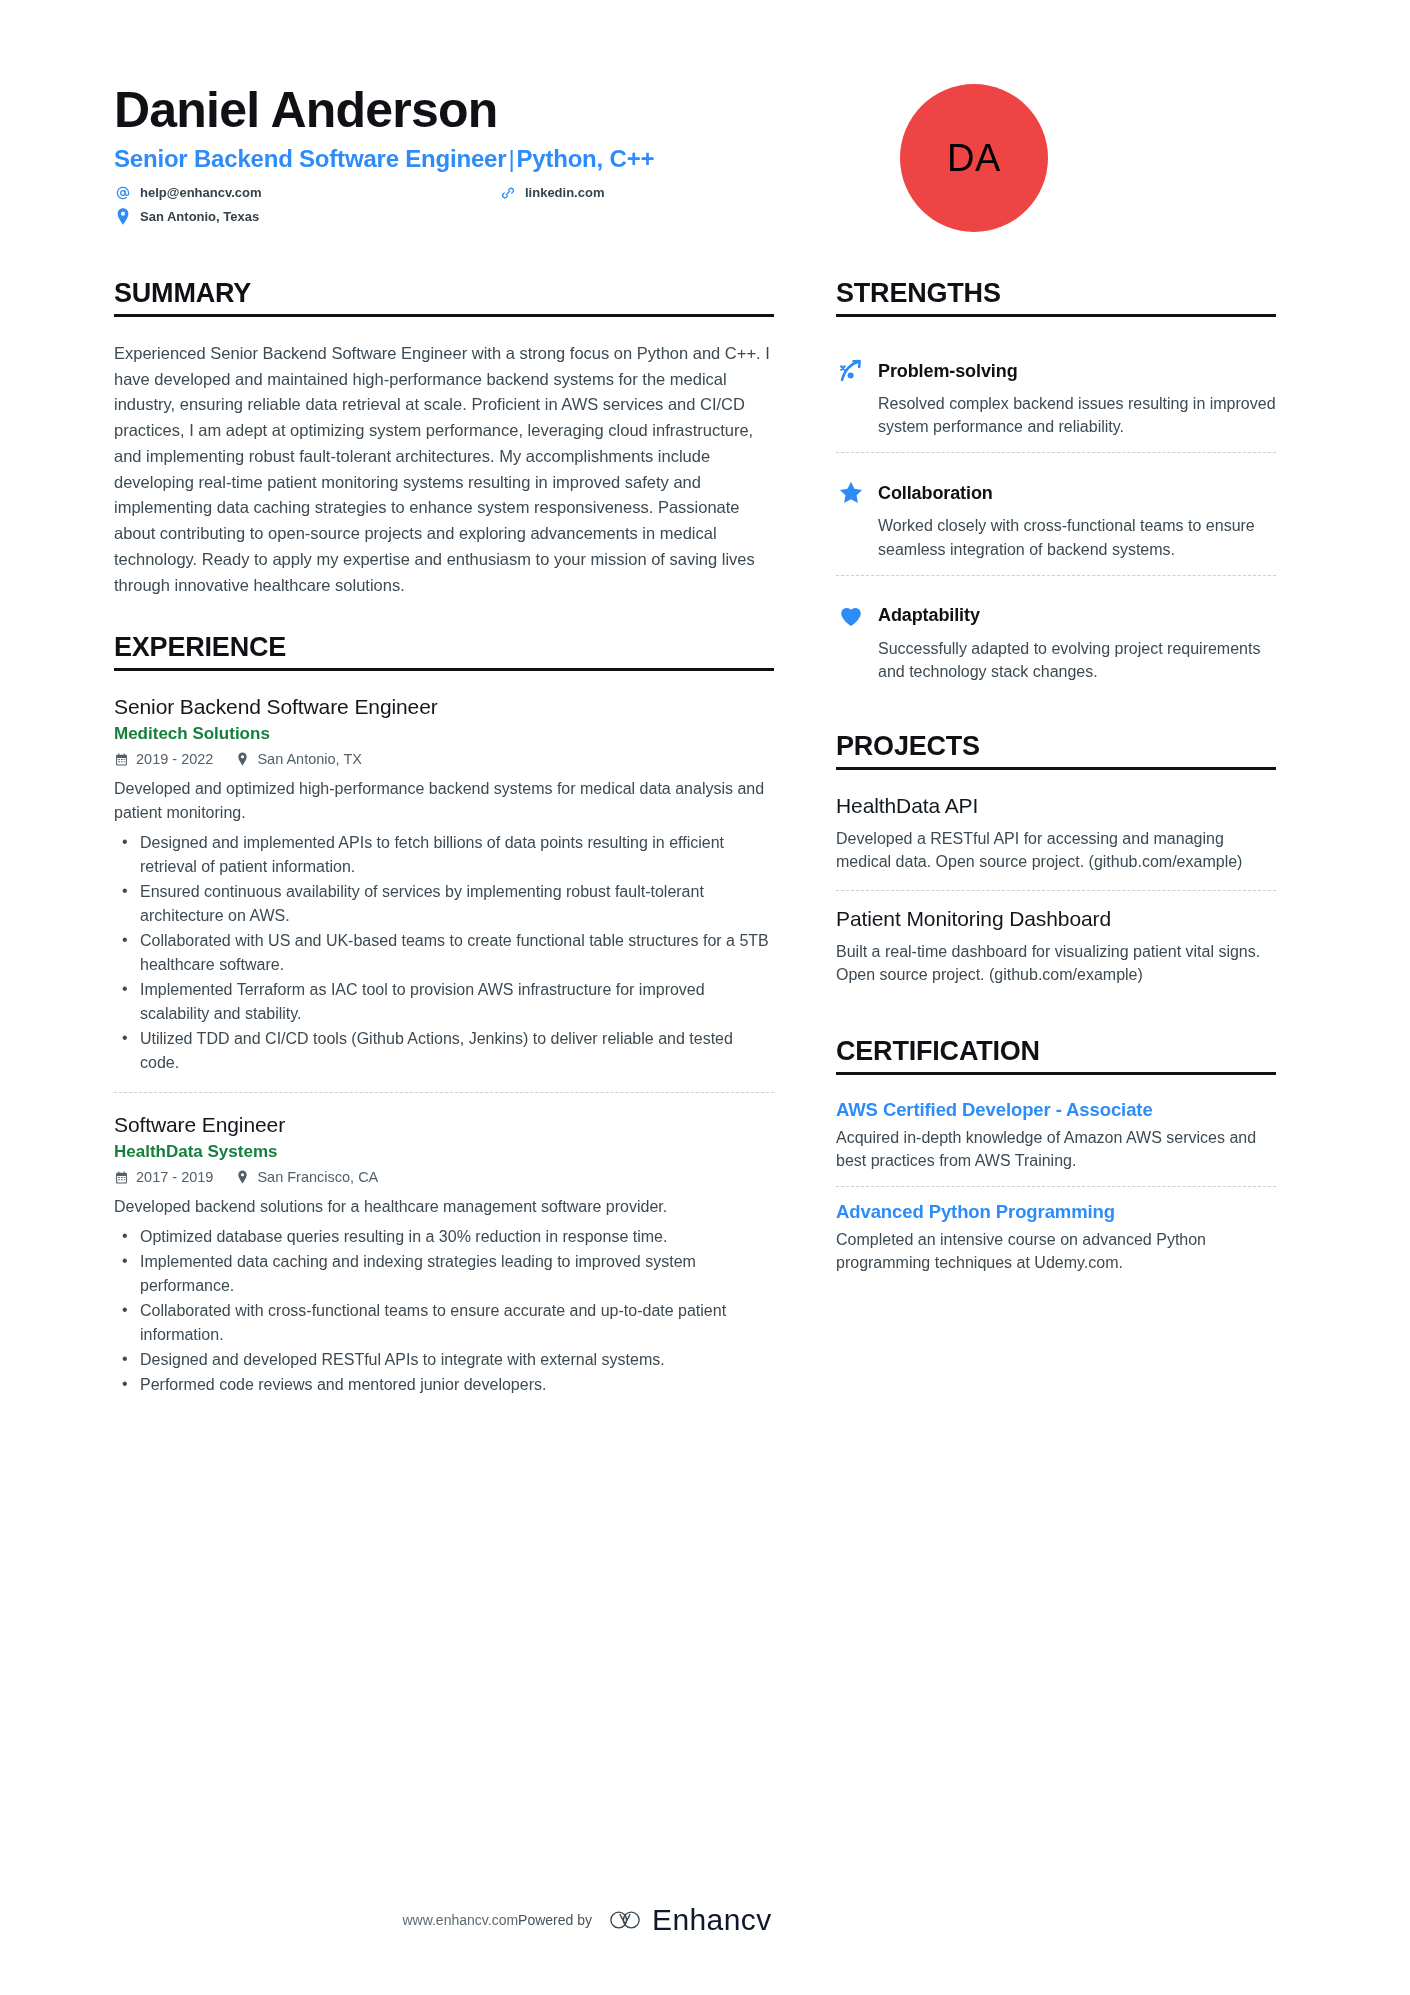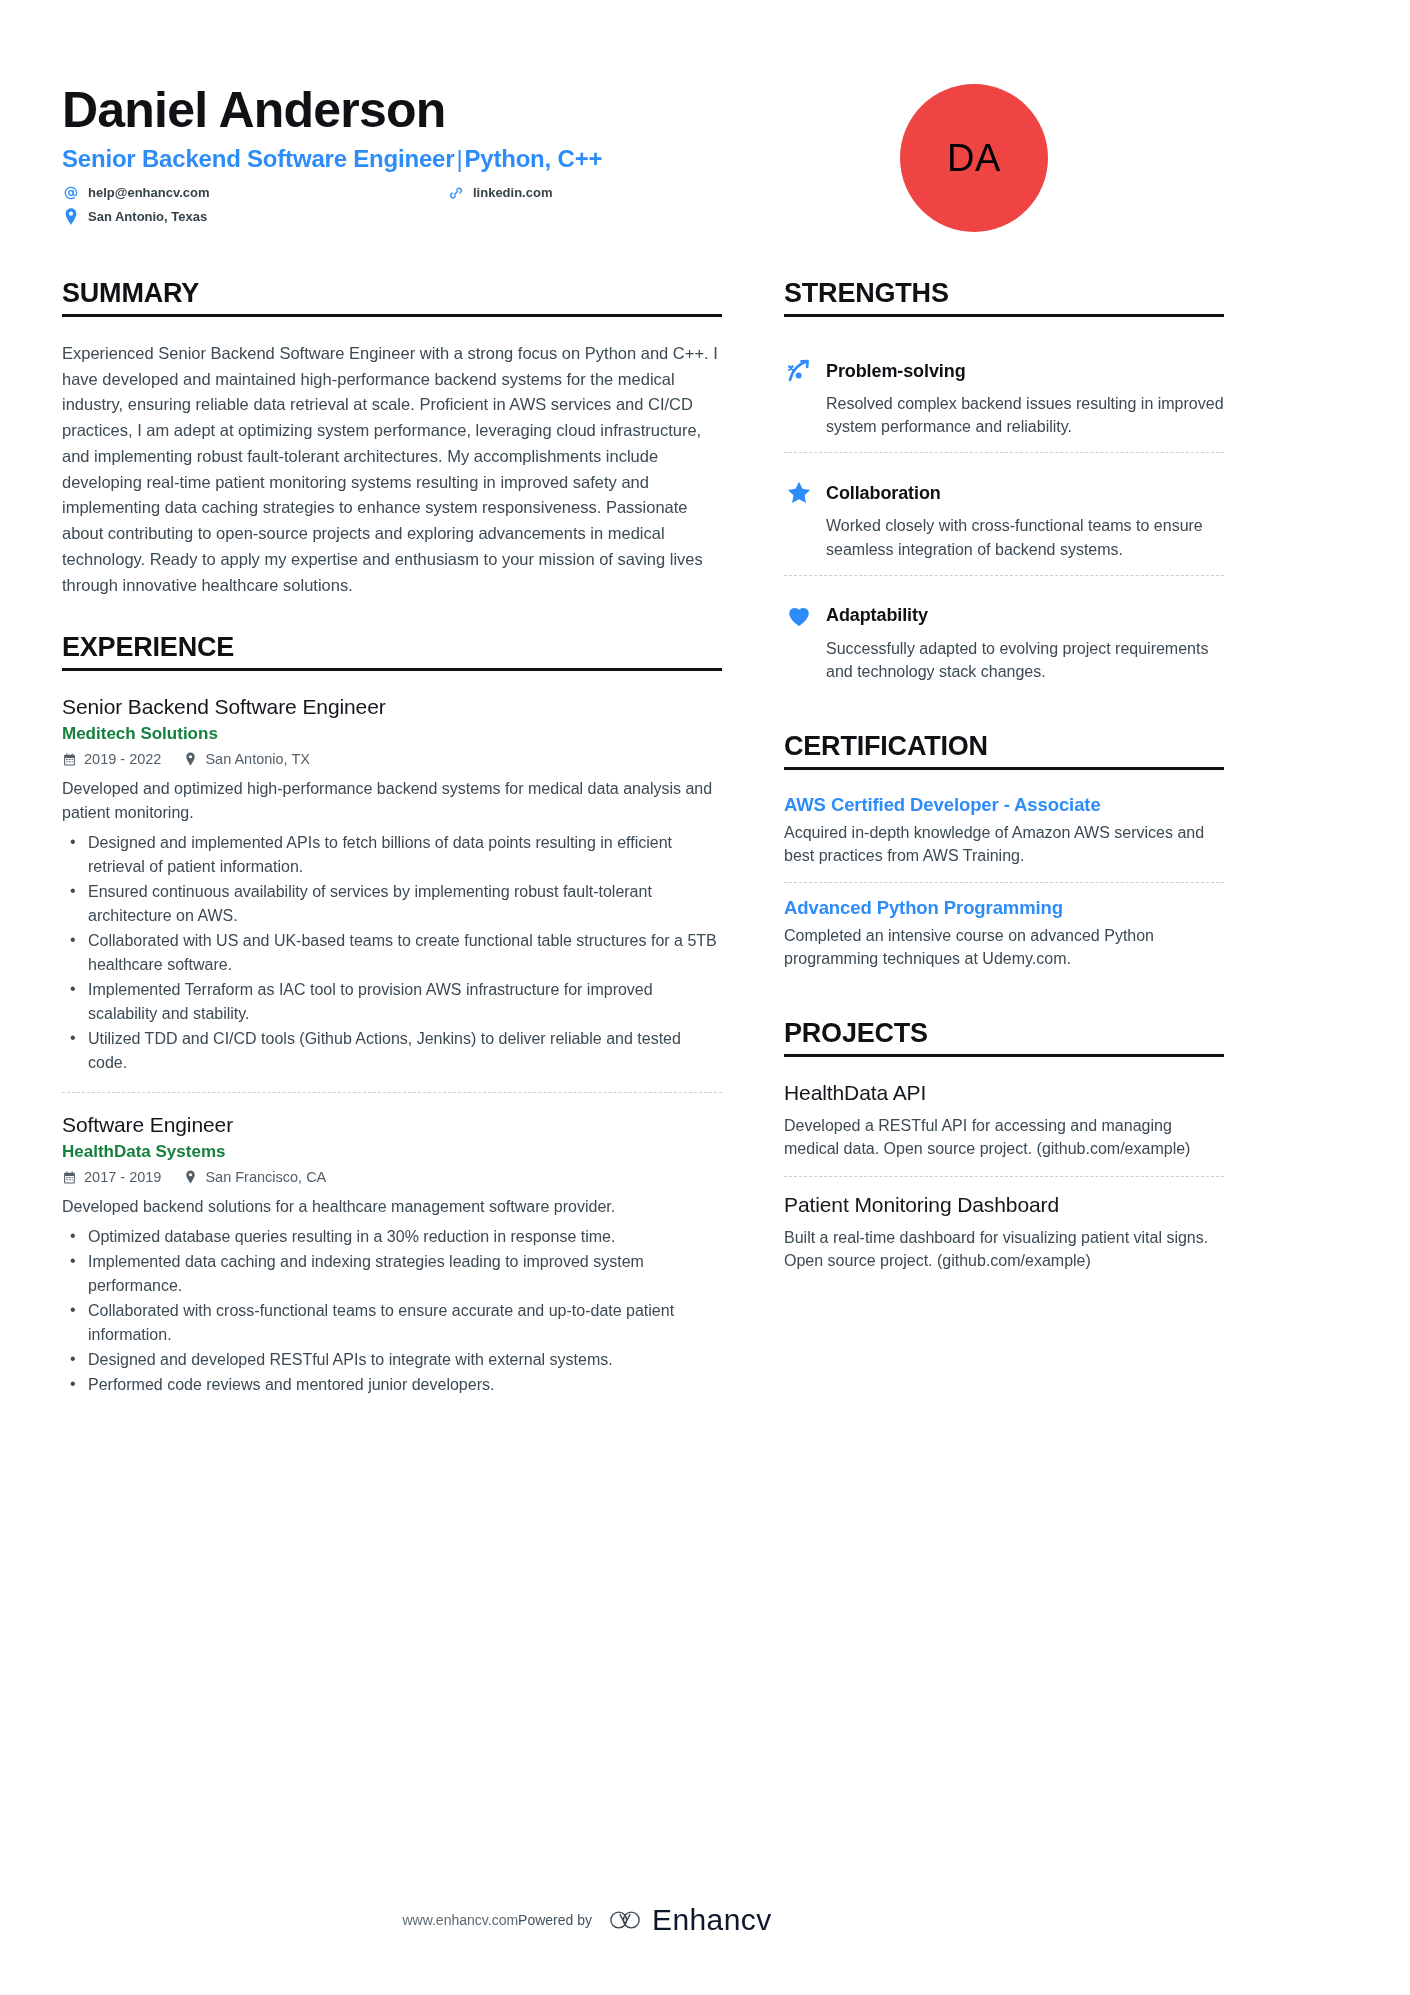--- a/index.html
+++ b/index.html
@@ -10,21 +10,21 @@
     background: #ffffff;
     font-family: "Liberation Sans", sans-serif;
     color: #2e3a42;
     -webkit-font-smoothing: antialiased;
   }
 
   .page {
     position: relative;
     width: 1150px;
     height: 1995px;
-    padding: 78px 92px 0 62px;
+    padding: 78px 92px 0 114px;
   }
 
   
   .header {
     display: flex;
     align-items: flex-start;
     justify-content: space-between;
     margin-bottom: 46px;
   }
   .header-left { padding-top: 6px; }
@@ -404,44 +404,44 @@
                 <path d="M12 20.6s-8.4-5.3-8.4-11A4.9 4.9 0 0 1 12 6.6a4.9 4.9 0 0 1 8.4 3c0 5.7-8.4 11-8.4 11z"></path>
               </svg>
             </span>
             <span class="strength-name">Adaptability</span>
           </div>
           <div class="strength-desc">Successfully adapted to evolving project requirements and technology stack changes.</div>
         </div>
       </div>
 
       <div class="section">
+        <div class="section-title">PROJECTS</div>
+
+        <div class="project">
+          <div class="project-name">HealthData API</div>
+          <div class="project-desc">Developed a RESTful API for accessing and managing medical data. Open source project. (github.com/example)</div>
+        </div>
+
+        <div class="project">
+          <div class="project-name">Patient Monitoring Dashboard</div>
+          <div class="project-desc">Built a real-time dashboard for visualizing patient vital signs. Open source project. (github.com/example)</div>
+        </div>
+      </div>
+
+      <div class="section">
         <div class="section-title">CERTIFICATION</div>
 
         <div class="cert">
           <div class="cert-name">AWS Certified Developer - Associate</div>
           <div class="cert-desc">Acquired in-depth knowledge of Amazon AWS services and best practices from AWS Training.</div>
         </div>
 
         <div class="cert">
           <div class="cert-name">Advanced Python Programming</div>
           <div class="cert-desc">Completed an intensive course on advanced Python programming techniques at Udemy.com.</div>
-        </div>
-      </div>
-
-      <div class="section">
-        <div class="section-title">PROJECTS</div>
-
-        <div class="project">
-          <div class="project-name">HealthData API</div>
-          <div class="project-desc">Developed a RESTful API for accessing and managing medical data. Open source project. (github.com/example)</div>
-        </div>
-
-        <div class="project">
-          <div class="project-name">Patient Monitoring Dashboard</div>
-          <div class="project-desc">Built a real-time dashboard for visualizing patient vital signs. Open source project. (github.com/example)</div>
         </div>
       </div>
 
     </div>
   </div>
 
   <div class="footer">
     <div class="footer-url">www.enhancv.com</div>
     <div class="footer-right">
       <span class="powered-by">Powered by</span>

